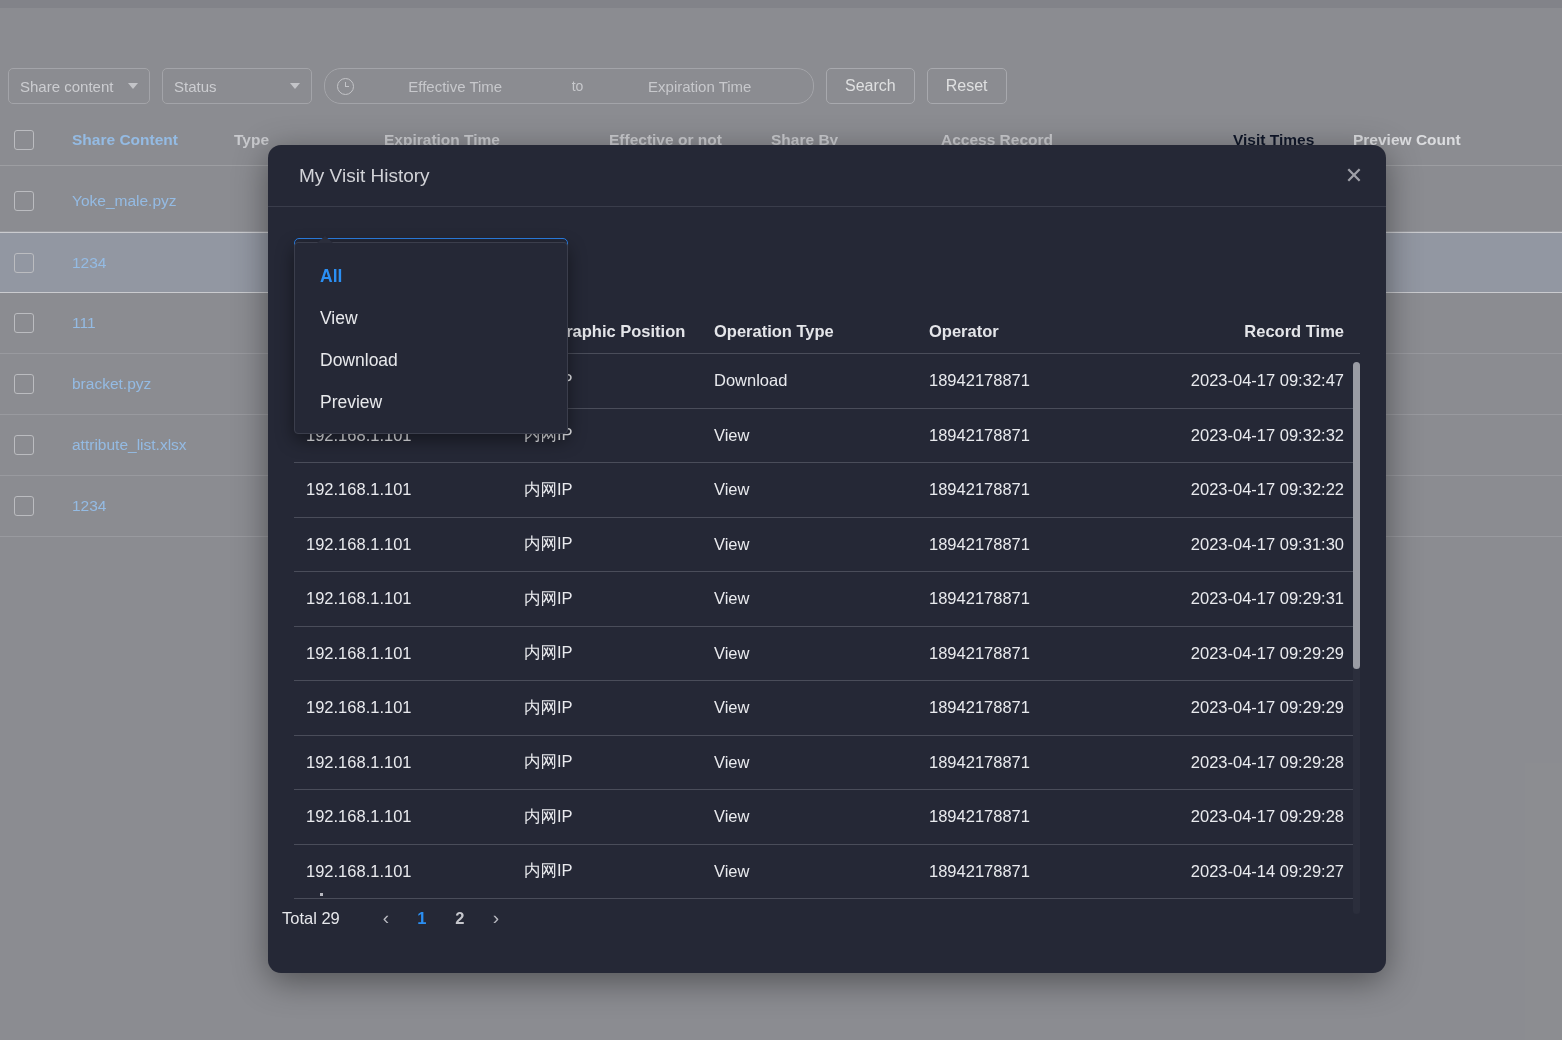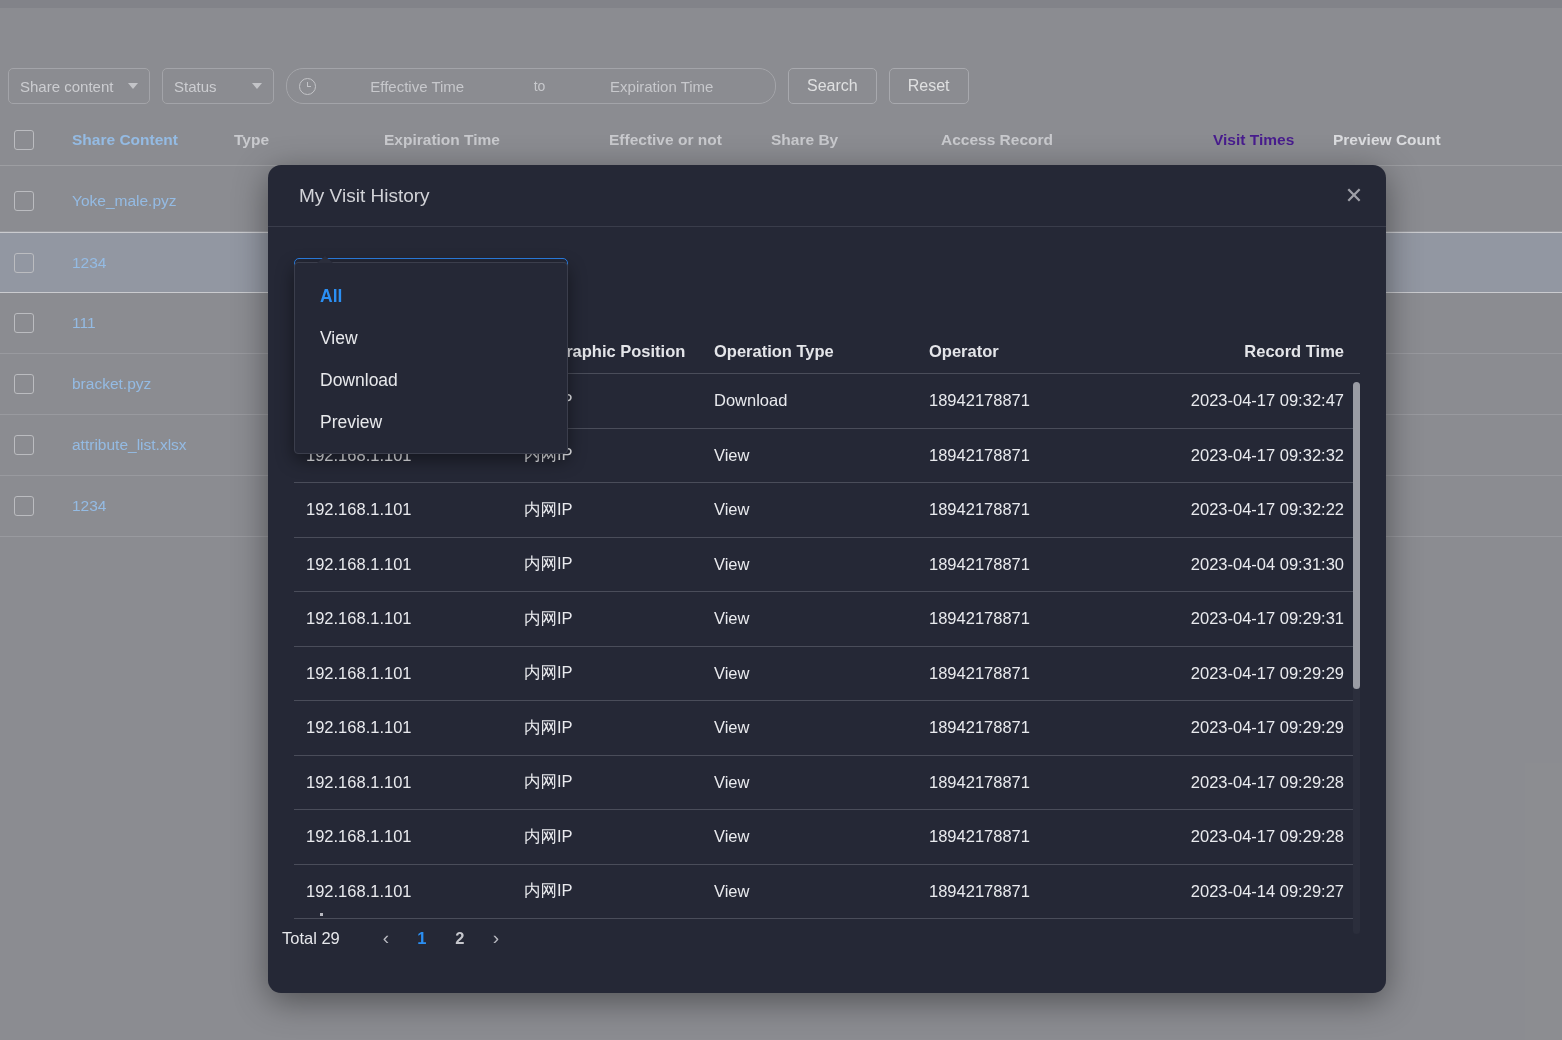--- a/index.html
+++ b/index.html
@@ -23,21 +23,21 @@
     position: absolute; top: 58px; left: 0; width: 1562px; height: 56px;
     display: flex; align-items: center; gap: 12px; padding-left: 8px;
   }
   .tb-select {
     height: 36px; border: 1px solid #adaeb2; border-radius: 5px;
     display: flex; align-items: center; justify-content: space-between;
     padding: 0 11px; color: #d8d9dc; font-size: 15px;
     background: transparent;
   }
   .tb-select.w1 { width: 142px; }
-  .tb-select.w2 { width: 112px; }
+  .tb-select.w2 { width: 150px; }
   .chev {
     width: 0; height: 0; border-left: 5px solid transparent;
     border-right: 5px solid transparent; border-top: 6px solid #cfd0d3;
     margin-left: 6px;
   }
   .tb-range {
     width: 490px; height: 36px; border: 1px solid #adaeb2; border-radius: 17px;
     display: flex; align-items: center; padding: 0 12px;
     color: #d3d4d7; font-size: 15px;
   }
@@ -77,34 +77,33 @@
   .cbox {
     width: 20px; height: 20px; border: 1.6px solid #c6c7ca; border-radius: 3px;
     flex: none; margin-left: 14px;
   }
   .c-share { width: 200px; padding-left: 38px; color: #9dc6f0; }
   .c-type { width: 150px; color: #d5d6d9; }
   .c-exp  { width: 225px; color: #d5d6d9; }
   .c-eff  { width: 162px; color: #d5d6d9; }
   .c-by   { width: 170px; color: #d5d6d9; }
   .c-acc  { width: 272px; color: #d5d6d9; }
-  .c-vis  { width: 120px; color: #4c1d95; }
+  .c-vis  { width: 120px; color: #0f172a; margin-left: 20px; }
   .c-prev { width: 180px; color: #e8e9eb; }
   .head-share{ padding-left: 38px; }
 
   
   .overlay { position: absolute; inset: 0; background: rgba(20,22,30,0.06); }
 
   .modal {
     position: absolute; left: 268px; top: 145px;
     width: 1118px; height: 828px;
     background: #252836; border-radius: 13px;
     box-shadow: 0 8px 34px rgba(0,0,0,0.42);
     overflow: hidden;
-    margin-top: 20px;
   }
   .modal-head {
     height: 62px; border-bottom: 1px solid #3a3d4b;
     display: flex; align-items: center; padding: 0 0 0 31px;
     position: relative;
   }
   .modal-title { color: #d2d3d8; font-size: 19px; }
   .modal-close {
     position: absolute; right: 18px; top: 17px;
     width: 28px; height: 28px; color: #9fa0a8; font-size: 22px;
@@ -351,21 +350,21 @@
         <div class="m-geo">内网IP</div>
         <div class="m-op">View</div>
         <div class="m-user">18942178871</div>
         <div class="m-time">2023-04-17 09:32:22</div>
       </div>
       <div class="mt-row">
         <div class="m-ip">192.168.1.101</div>
         <div class="m-geo">内网IP</div>
         <div class="m-op">View</div>
         <div class="m-user">18942178871</div>
-        <div class="m-time">2023-04-04 09:31:30</div>
+        <div class="m-time">2023-04-17 09:31:30</div>
       </div>
       <div class="mt-row">
         <div class="m-ip">192.168.1.101</div>
         <div class="m-geo">内网IP</div>
         <div class="m-op">View</div>
         <div class="m-user">18942178871</div>
         <div class="m-time">2023-04-17 09:29:31</div>
       </div>
       <div class="mt-row">
         <div class="m-ip">192.168.1.101</div>

